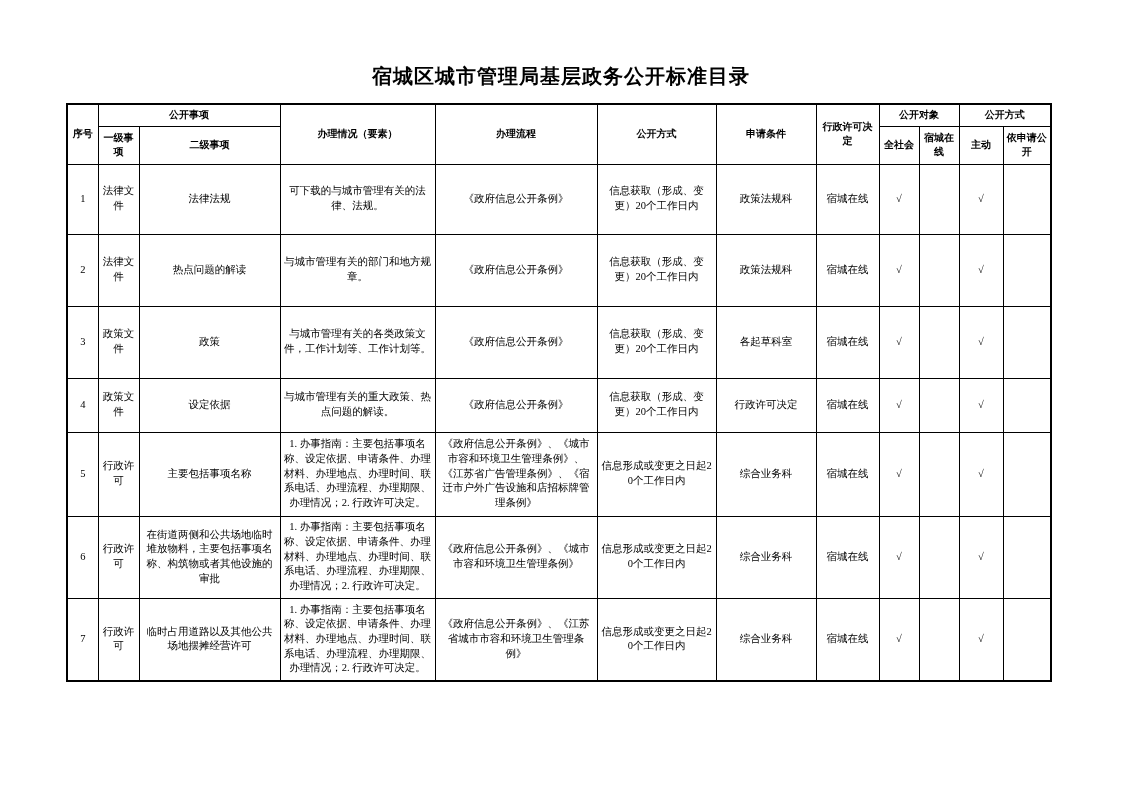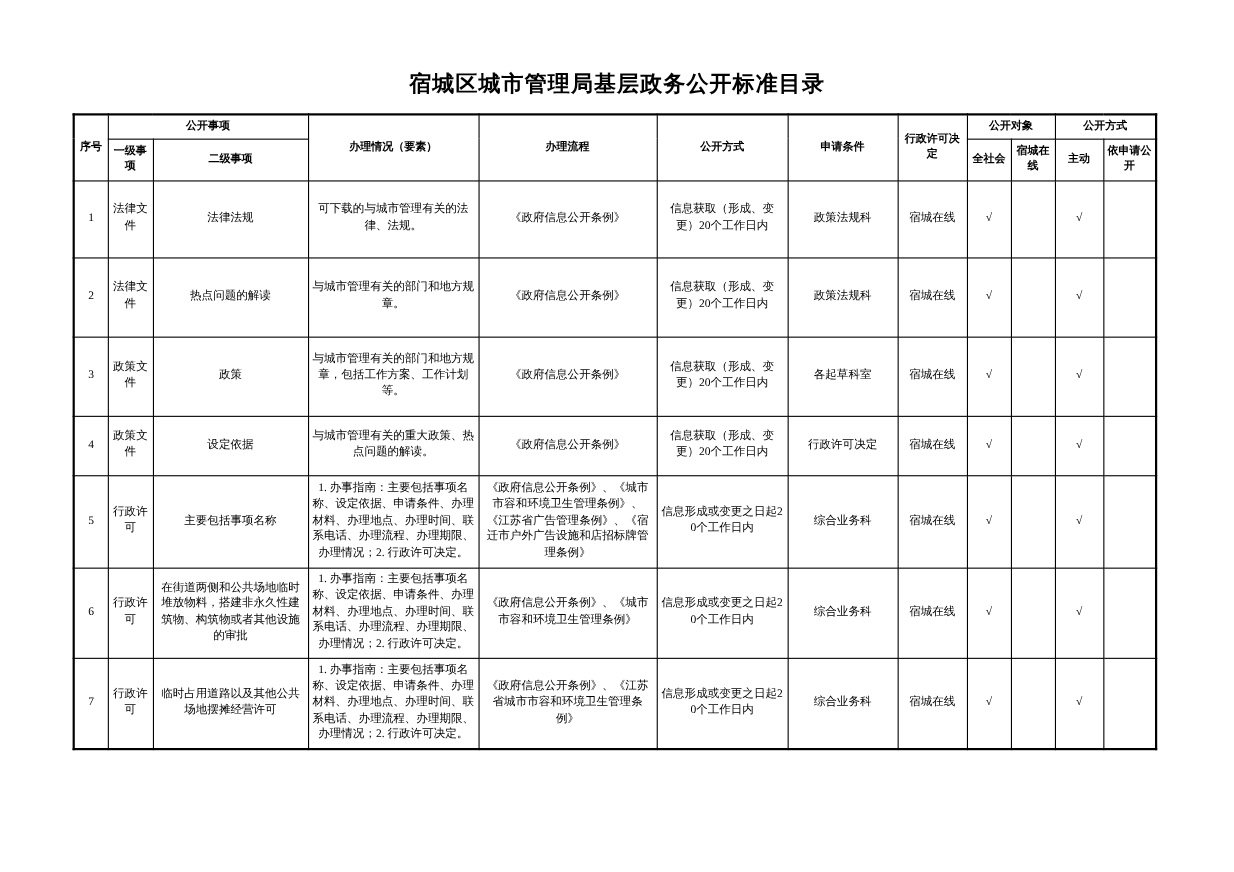--- a/index.html
+++ b/index.html
@@ -122,21 +122,21 @@
         <td>宿城在线</td>
         <td class="check">√</td>
         <td class="check"></td>
         <td class="check">√</td>
         <td class="check"></td>
       </tr>
       <tr class="r3">
         <td>3</td>
         <td>政策文件</td>
         <td>政策</td>
-        <td>与城市管理有关的部门和地方规章，包括工作方案、工作计划等。</td>
+        <td>与城市管理有关的各类政策文件，工作计划等、工作计划等。</td>
         <td>《政府信息公开条例》</td>
         <td>信息获取（形成、变更）20个工作日内</td>
         <td>各起草科室</td>
         <td>宿城在线</td>
         <td class="check">√</td>
         <td class="check"></td>
         <td class="check">√</td>
         <td class="check"></td>
       </tr>
       <tr class="r4">
@@ -163,21 +163,21 @@
         <td>综合业务科</td>
         <td>宿城在线</td>
         <td class="check">√</td>
         <td class="check"></td>
         <td class="check">√</td>
         <td class="check"></td>
       </tr>
       <tr class="r6">
         <td>6</td>
         <td>行政许可</td>
-        <td>在街道两侧和公共场地临时堆放物料，搭建非永久性建筑物、构筑物或者其他设施的审批</td>
+        <td>在街道两侧和公共场地临时堆放物料，主要包括事项名称、构筑物或者其他设施的审批</td>
         <td>1. 办事指南：主要包括事项名称、设定依据、申请条件、办理材料、办理地点、办理时间、联系电话、办理流程、办理期限、办理情况；2. 行政许可决定。</td>
         <td>《政府信息公开条例》、《城市市容和环境卫生管理条例》</td>
         <td>信息形成或变更之日起20个工作日内</td>
         <td>综合业务科</td>
         <td>宿城在线</td>
         <td class="check">√</td>
         <td class="check"></td>
         <td class="check">√</td>
         <td class="check"></td>
       </tr>

